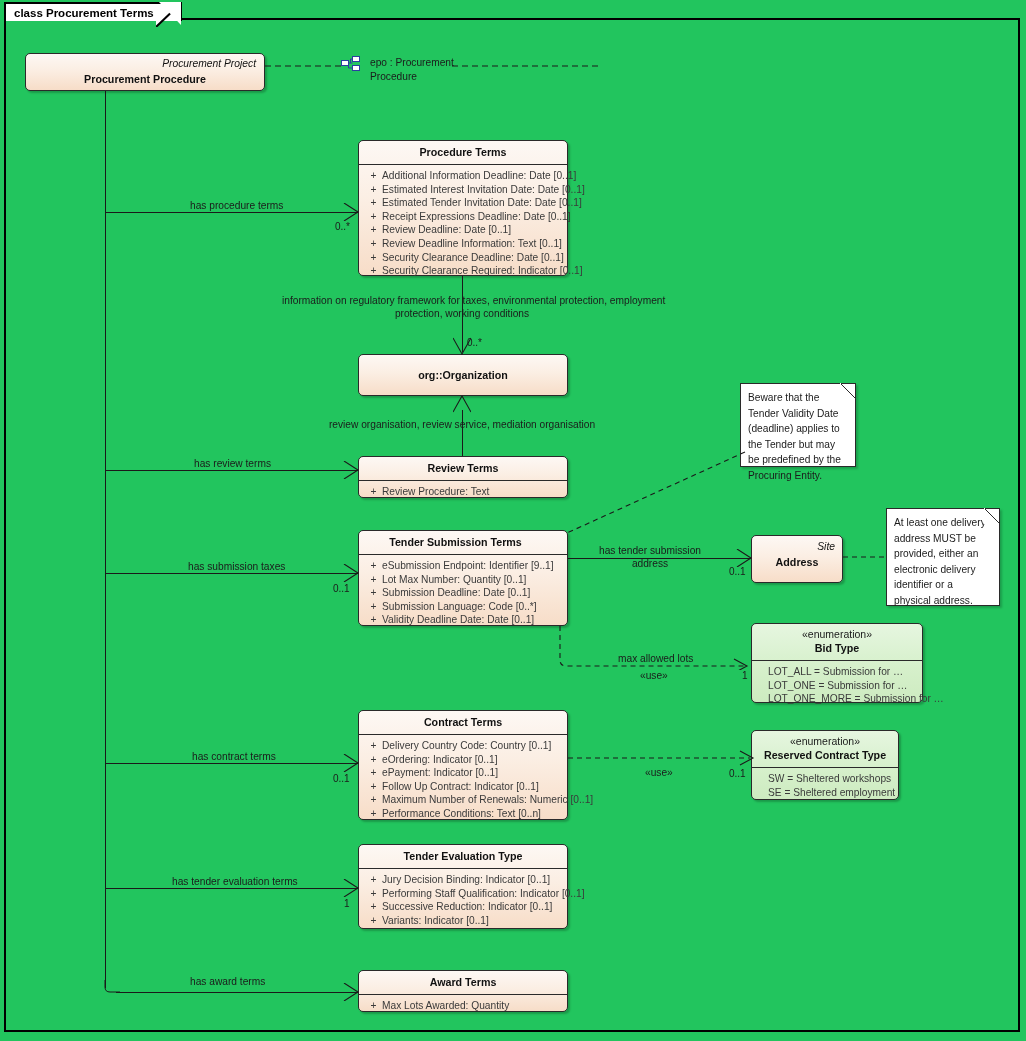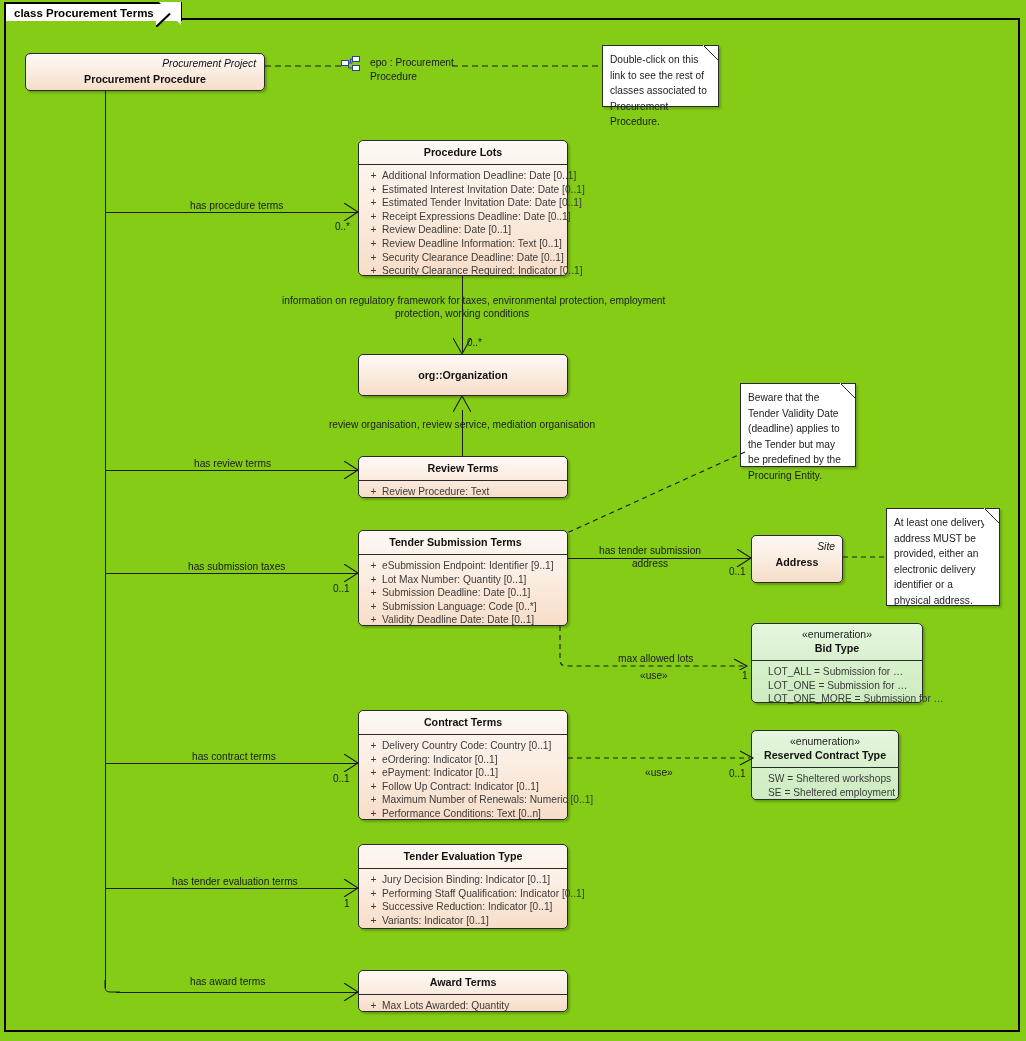--- a/index.html
+++ b/index.html
@@ -1,17 +1,17 @@
 <!DOCTYPE html>
 <html><head>
 <meta charset="utf-8">
 <style>
   html,body{margin:0;padding:0;background:#ffffff;}
   body{font-family:"Liberation Sans","DejaVu Sans",sans-serif;}
-  #canvas{position:relative;width:1026px;height:1041px;background:#84cc16;overflow:hidden;}
+  #canvas{position:relative;width:1026px;height:1041px;background:#22c55e;overflow:hidden;}
 
   
   .frame{position:absolute;left:4px;top:18px;width:1016px;height:1014px;border:2px solid #000;box-sizing:border-box;}
   .frame-tab{position:absolute;left:4px;top:2px;height:19px;border:2px solid #000;border-bottom:none;box-sizing:border-box;
              background:#fff;padding:0 26px 0 8px;display:flex;align-items:center;font-size:11.5px;font-weight:bold;color:#000;white-space:nowrap;}
   .frame-tab:after{content:"";position:absolute;right:-1px;top:-2px;width:0;height:0;
                    border-left:22px solid transparent;border-top:23px solid #fff;}
   .tab-slant{position:absolute;right:0px;top:0px;width:24px;height:23px;overflow:hidden;}
   .tab-slant svg{display:block;}
 
@@ -85,32 +85,24 @@
   <div class="lbl" style="left:370px;top:70px;">Procedure</div>
 
   <svg class="dsh" style="left:265px;top:64px;" width="78" height="4">
     <line x1="0" y1="2" x2="76" y2="2" stroke="#1a1a1a" stroke-width="1.2" stroke-dasharray="6,4"></line>
   </svg>
 
   <svg class="dsh" style="left:452px;top:64px;" width="150" height="4">
     <line x1="0" y1="2" x2="150" y2="2" stroke="#1a1a1a" stroke-width="1.2" stroke-dasharray="6,4"></line>
   </svg>
 
-  <div class="note" style="left:602px;top:45px;width:117px;height:62px;">
-    <span>Double-click on this link to see the rest of classes associated to Procurement Procedure.</span>
-    <svg class="foldtri" viewBox="0 0 16 16" width="16" height="16">
-      <path d="M0,0 L16,16 L0,16 Z" fill="#ffffff"></path>
-      <path d="M0,0 L16,16" stroke="#2a2a2a" stroke-width="1" fill="none"></path>
-      <path d="M0,0 L0,16" stroke="#ffffff" stroke-width="2" fill="none"></path>
-    </svg>
-  </div>
 
   <div class="uml" style="left:358px;top:140px;width:210px;height:136px;">
     <div class="hdr" style="padding:4px 8px 5px 8px;">
-      <div class="ntitle">Procedure Lots</div>
+      <div class="ntitle">Procedure Terms</div>
     </div>
     <div class="sep"></div>
     <div class="attrs">
       <div class="attr">
           <span class="vis">+</span>
           <span>Additional Information Deadline: Date [0..1]</span>
         </div>
       <div class="attr">
           <span class="vis">+</span>
           <span>Estimated Interest Invitation Date: Date [0..1]</span>

